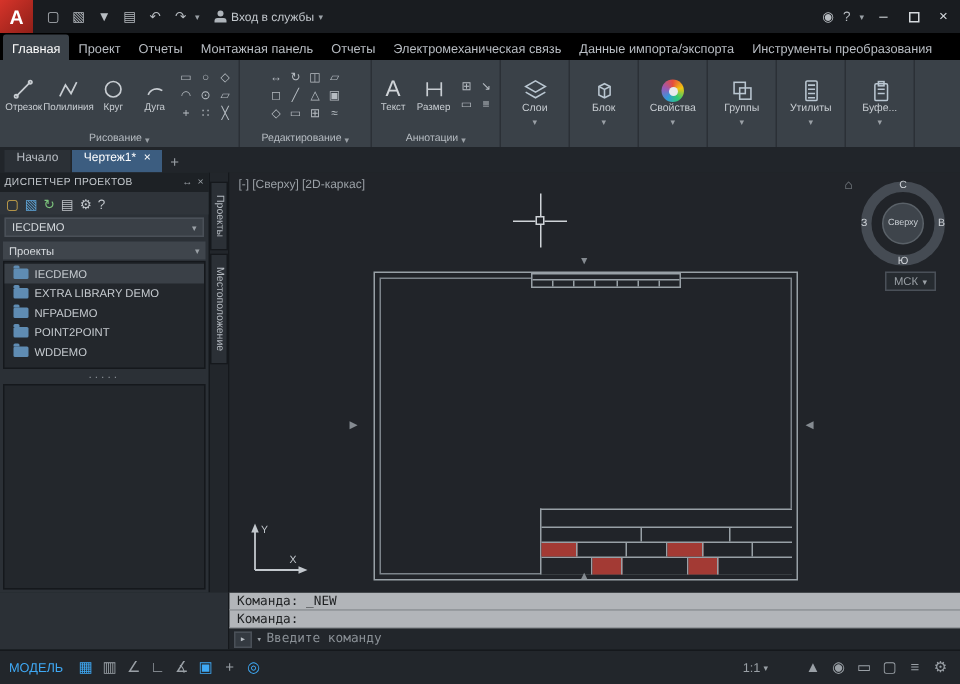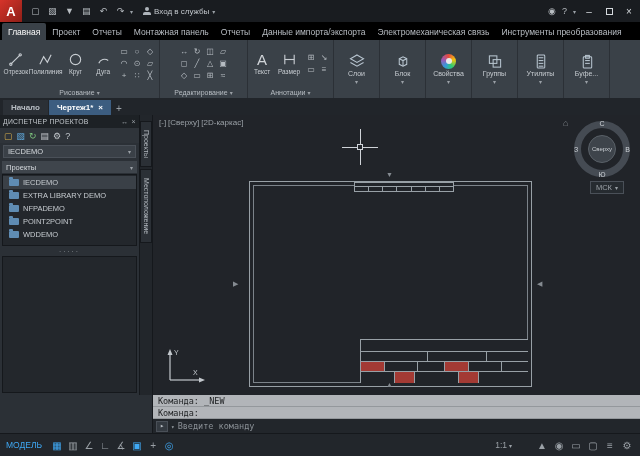--- a/index.html
+++ b/index.html
@@ -44,21 +44,21 @@
   .one-btn .rpanel-body{flex-direction:column;justify-content:center;gap:1px;padding:1px;}
   .one-btn .caption{font-size:7px;color:#c8cdd2;white-space:nowrap;}
   .one-btn svg{width:18px;height:15px;stroke:#b9c6d1;fill:none;stroke-width:1.1;}
   .wheel{width:15px;height:15px;border-radius:50%;background:conic-gradient(#e74c3c,#f1c40f,#2ecc71,#3498db,#9b59b6,#e74c3c);position:relative;}
   .wheel::after{content:"";position:absolute;inset:4.5px;background:#e8eaec;border-radius:50%;}
   .anno-big{font-size:15px;color:#d0d4d8;line-height:15px;}
   .rspacer{flex:1;background:#3a4148;}
 
   
   .filetabs{height:17px;background:#21252a;display:flex;align-items:flex-end;padding-left:3px;gap:1px;flex:none;}
-  .ftab{height:15px;display:flex;align-items:center;padding:0 8px;font-size:8px;background:#2b3036;color:#b9bec4;gap:5px;font-weight:bold;}
+  .ftab{height:15px;display:flex;align-items:flex-start;padding:0 8px;font-size:8px;background:#2b3036;color:#b9bec4;gap:5px;}
   .ftab.active{background:#3c5d80;color:#fff;}
   .ftab-add{width:14px;height:14px;display:flex;align-items:center;justify-content:center;color:#9aa0a6;font-size:10px;}
 
   
   .main{flex:1;display:flex;min-height:0;}
 
   
   .palette{width:140px;background:#2b3036;border-right:1px solid #15181c;display:flex;flex-direction:column;flex:none;}
   .pal-header{height:13px;background:#1d2125;display:flex;align-items:center;padding:0 3px;font-size:6.8px;letter-spacing:.3px;color:#c4c9ce;gap:3px;}
   .pal-header .sp{flex:1;}
@@ -165,22 +165,22 @@
       <span class="winbtn">×</span>
     </div>
   </div>
 
   <div class="ribbontabs">
     <span class="rtab active">Главная</span>
     <span class="rtab">Проект</span>
     <span class="rtab">Отчеты</span>
     <span class="rtab">Монтажная панель</span>
     <span class="rtab">Отчеты</span>
+    <span class="rtab">Электромеханическая связь</span>
     <span class="rtab">Данные импорта/экспорта</span>
-    <span class="rtab">Электромеханическая связь</span>
     <span class="rtab">Инструменты преобразования</span>
   </div>
 
   <div class="ribbon">
 
     <div class="rpanel" style="width:160px;">
       <div class="rpanel-body">
         <div class="bigtool">
           <svg viewBox="0 0 16 16">
               <line x1="3" y1="13" x2="13" y2="3"></line>

